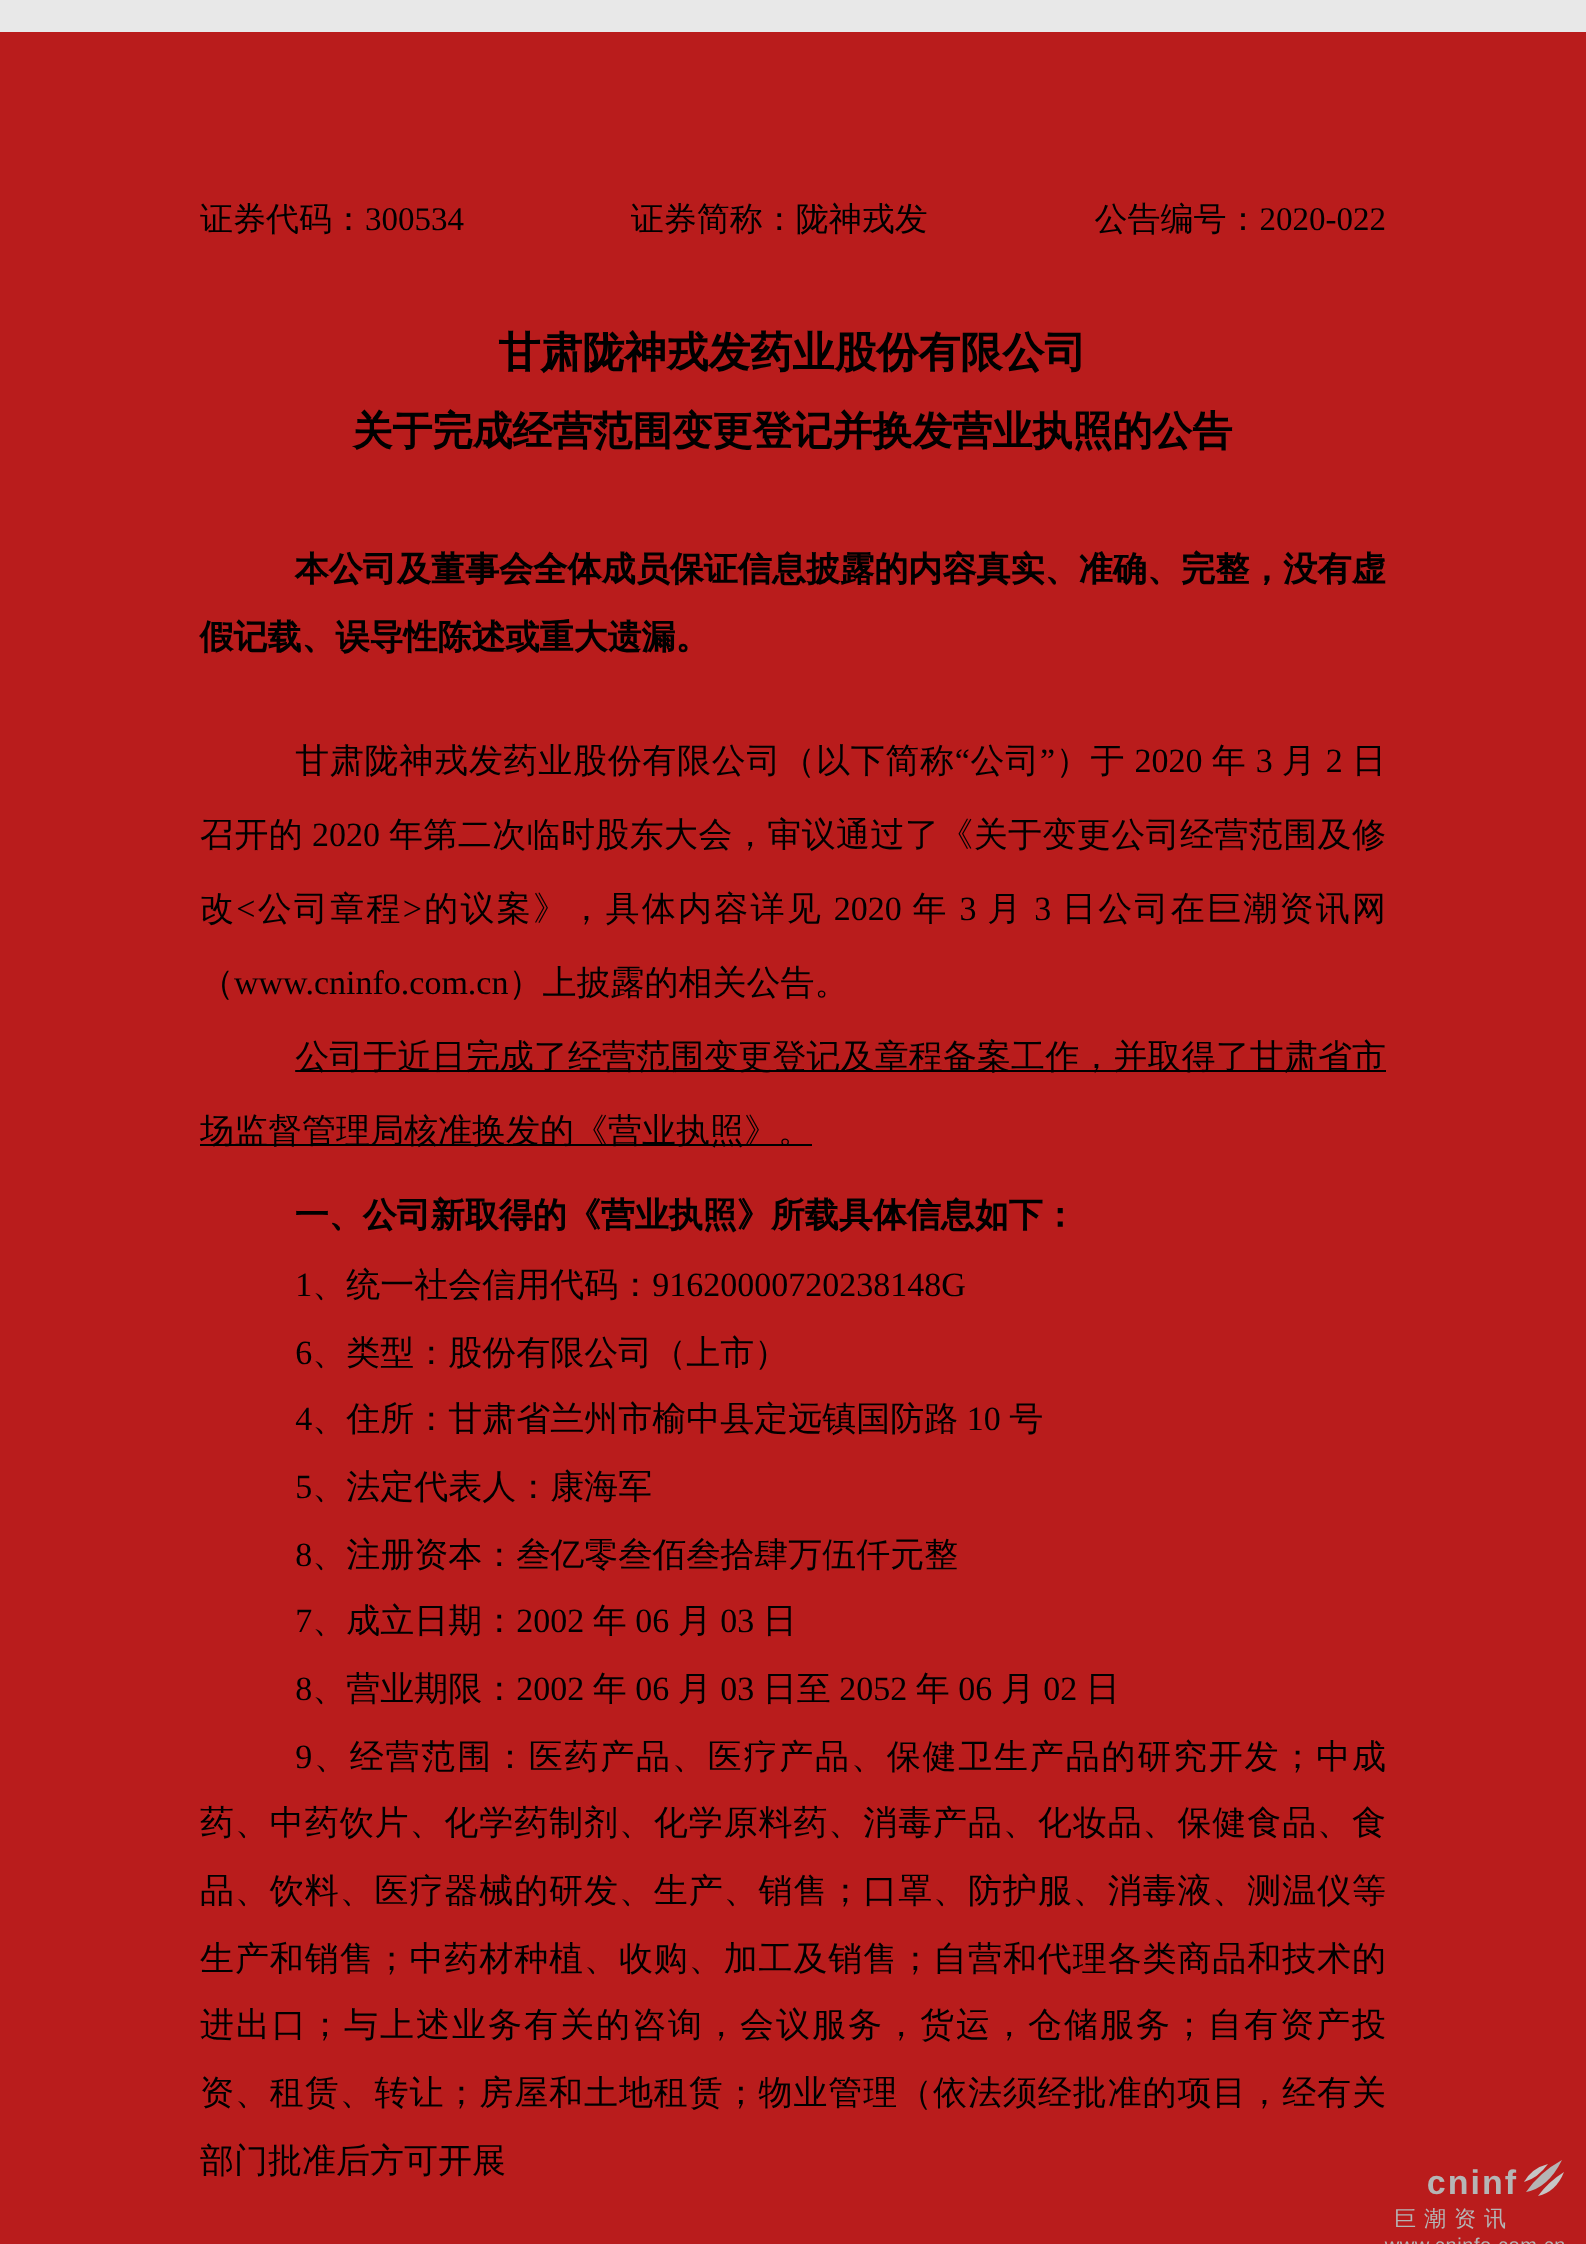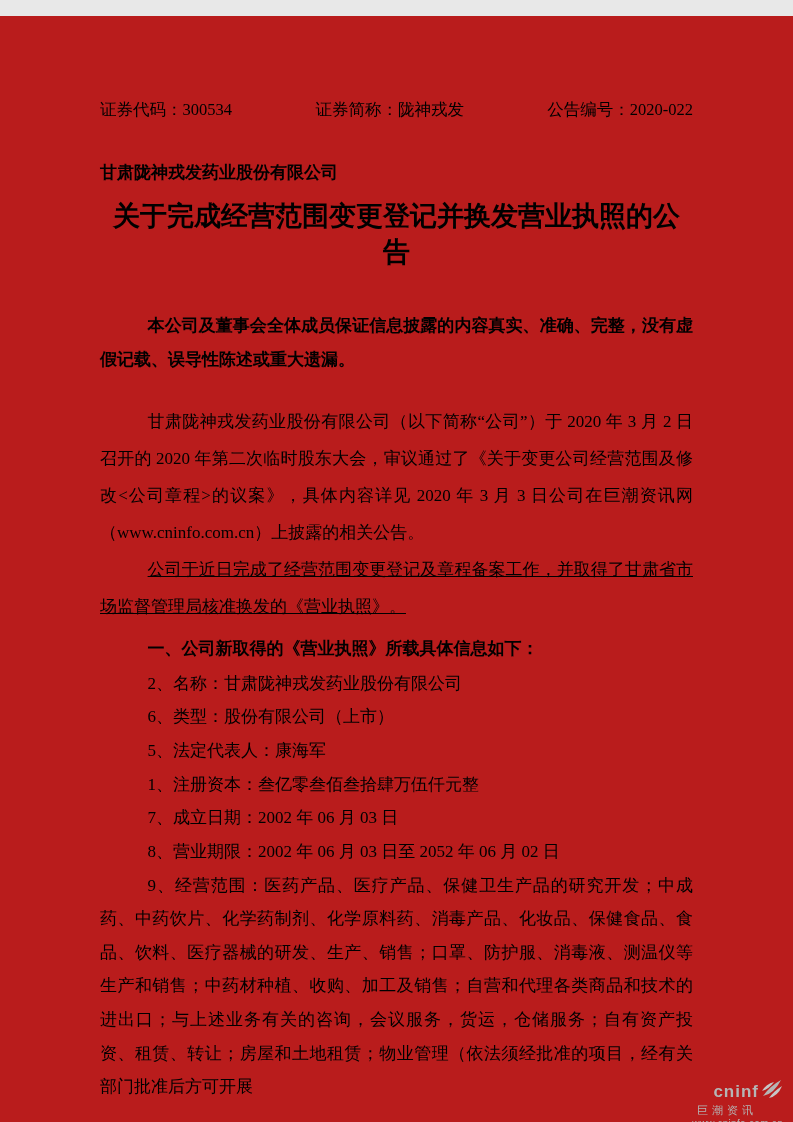--- a/index.html
+++ b/index.html
@@ -19,28 +19,29 @@
   .doc-header {
     display: flex;
     justify-content: space-between;
     align-items: baseline;
     font-size: 16.5px;
     line-height: 1.2;
   }
 
   .doc-title {
     margin: 42px 0 0 0;
-    font-size: 17px;
+    text-align: center;
+    font-size: 21px;
     font-weight: bold;
     line-height: 1.35;
   }
   .doc-subtitle {
     margin: 13px 0 0 0;
     text-align: center;
-    font-size: 27px;
+    font-size: 20px;
     font-weight: bold;
     line-height: 1.35;
   }
 
   .declaration {
     margin: 38px 0 0 0;
     font-weight: bold;
     line-height: 2.0;
     text-indent: 2.8em;
     text-align: justify;
@@ -114,24 +115,25 @@
     <h1 class="doc-title">甘肃陇神戎发药业股份有限公司</h1>
     <h2 class="doc-subtitle">关于完成经营范围变更登记并换发营业执照的公告</h2>
 
     <p class="declaration">本公司及董事会全体成员保证信息披露的内容真实、准确、完整，没有虚假记载、误导性陈述或重大遗漏。</p>
 
     <p class="para">甘肃陇神戎发药业股份有限公司（以下简称“公司”）于 2020 年 3 月 2 日召开的 2020 年第二次临时股东大会，审议通过了《关于变更公司经营范围及修改&lt;公司章程&gt;的议案》，具体内容详见 2020 年 3 月 3 日公司在巨潮资讯网（www.cninfo.com.cn）上披露的相关公告。</p>
     <p class="para">公司于近日完成了经营范围变更登记及章程备案工作，并取得了甘肃省市场监督管理局核准换发的《营业执照》。</p>
 
     <p class="section-heading">一、公司新取得的《营业执照》所载具体信息如下：</p>
 
-    <p class="license-item">2、名称：甘肃陇神戎发药业股份有限公司</p>
+    <p class="license-item">1、统一社会信用代码：91620000720238148G</p>
     <p class="license-item">6、类型：股份有限公司（上市）</p>
+    <p class="license-item">4、住所：甘肃省兰州市榆中县定远镇国防路 10 号</p>
     <p class="license-item">5、法定代表人：康海军</p>
-    <p class="license-item">1、注册资本：叁亿零叁佰叁拾肆万伍仟元整</p>
+    <p class="license-item">8、注册资本：叁亿零叁佰叁拾肆万伍仟元整</p>
     <p class="license-item">7、成立日期：2002 年 06 月 03 日</p>
     <p class="license-item">8、营业期限：2002 年 06 月 03 日至 2052 年 06 月 02 日</p>
     <p class="license-item">9、经营范围：医药产品、医疗产品、保健卫生产品的研究开发；中成药、中药饮片、化学药制剂、化学原料药、消毒产品、化妆品、保健食品、食品、饮料、医疗器械的研发、生产、销售；口罩、防护服、消毒液、测温仪等生产和销售；中药材种植、收购、加工及销售；自营和代理各类商品和技术的进出口；与上述业务有关的咨询，会议服务，货运，仓储服务；自有资产投资、租赁、转让；房屋和土地租赁；物业管理（依法须经批准的项目，经有关部门批准后方可开展</p>
 
   </div>
 
   <div class="cninfo-logo">
     <div class="logo-row">
       <span class="logo-word">cninf</span>
       <span aria-hidden="true">

